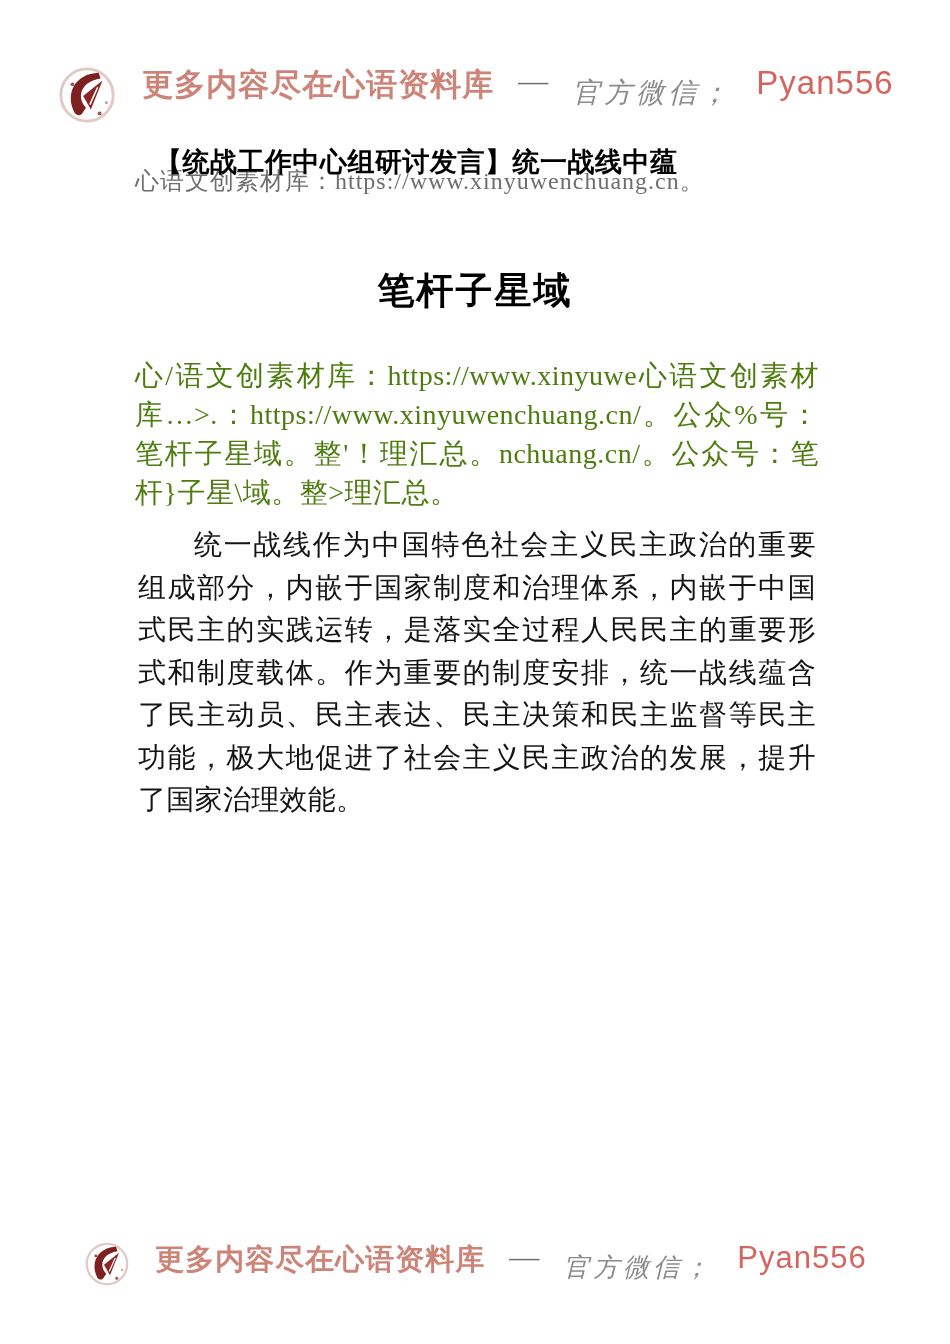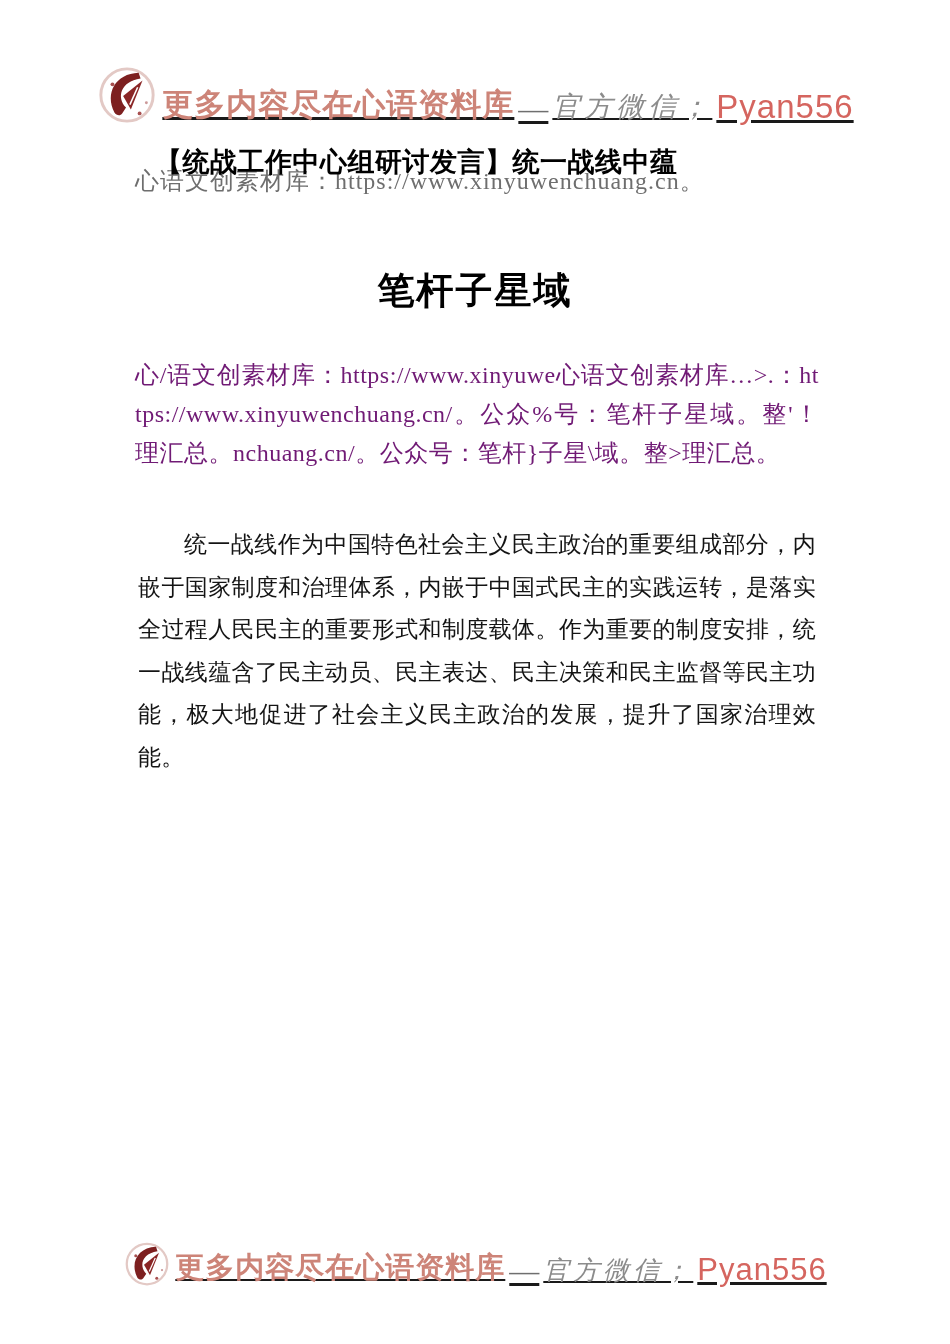--- a/index.html
+++ b/index.html
@@ -11,41 +11,41 @@
     margin: 0 auto;
     background: #ffffff;
     overflow: hidden;
     font-family: "Liberation Serif", "DejaVu Serif", serif;
     color: #1a1a1a;
   }
 
   
   .wm-bar {
     display: flex;
-    align-items: flex-end;
+    align-items: flex-start;
     justify-content: center;
-    gap: 4px;
+    gap: 24px;
     width: 100%;
-    text-decoration: underline;
   }
   .wm-bar.header { position: absolute; top: 64px; left: 0; }
   .wm-bar.footer { position: absolute; bottom: 56px; left: 0; }
   .wm-logo { flex: 0 0 auto; display: block; }
   .wm-bar.header .wm-logo { width: 62px; height: 62px; }
   .wm-bar.footer .wm-logo { width: 48px; height: 48px; }
   .wm-brand {
     font-weight: bold;
     letter-spacing: 1px;
   }
   .wm-bar.header .wm-brand { font-size: 31px; }
   .wm-bar.footer .wm-brand { font-size: 29px; }
   .wm-sep { font-size: 30px; }
   .wm-wechat-label {
     font-style: italic;
     letter-spacing: 4px;
+    margin-top: 10px;
   }
   .wm-bar.header .wm-wechat-label { font-size: 28px; }
   .wm-bar.footer .wm-wechat-label { font-size: 26px; }
   .wm-wechat-id {
     font-family: "Liberation Sans", "DejaVu Sans", sans-serif;
     letter-spacing: 1px;
   }
   .wm-bar.header .wm-wechat-id { font-size: 33px; }
   .wm-bar.footer .wm-wechat-id { font-size: 31px; }
 
@@ -90,35 +90,35 @@
     letter-spacing: 2px;
     color: #000000;
   }
 
   
   .source-note {
     position: absolute;
     top: 356px;
     left: 135px;
     width: 684px;
-    font-size: 24px;
+    font-size: 28px;
     line-height: 39px;
     letter-spacing: 0.5px;
     text-align: justify;
     word-break: break-all;
-    color: #701a75;
+    color: #4d7c0f;
   }
 
   
   .body-text {
     position: absolute;
     top: 524px;
     left: 138px;
     width: 678px;
-    font-size: 23px;
+    font-size: 28px;
     line-height: 42.5px;
     letter-spacing: 0.3px;
     text-align: justify;
     color: #141414;
   }
   .body-text p { text-indent: 2em; }
 </style>
 </head>
 <body>
 

